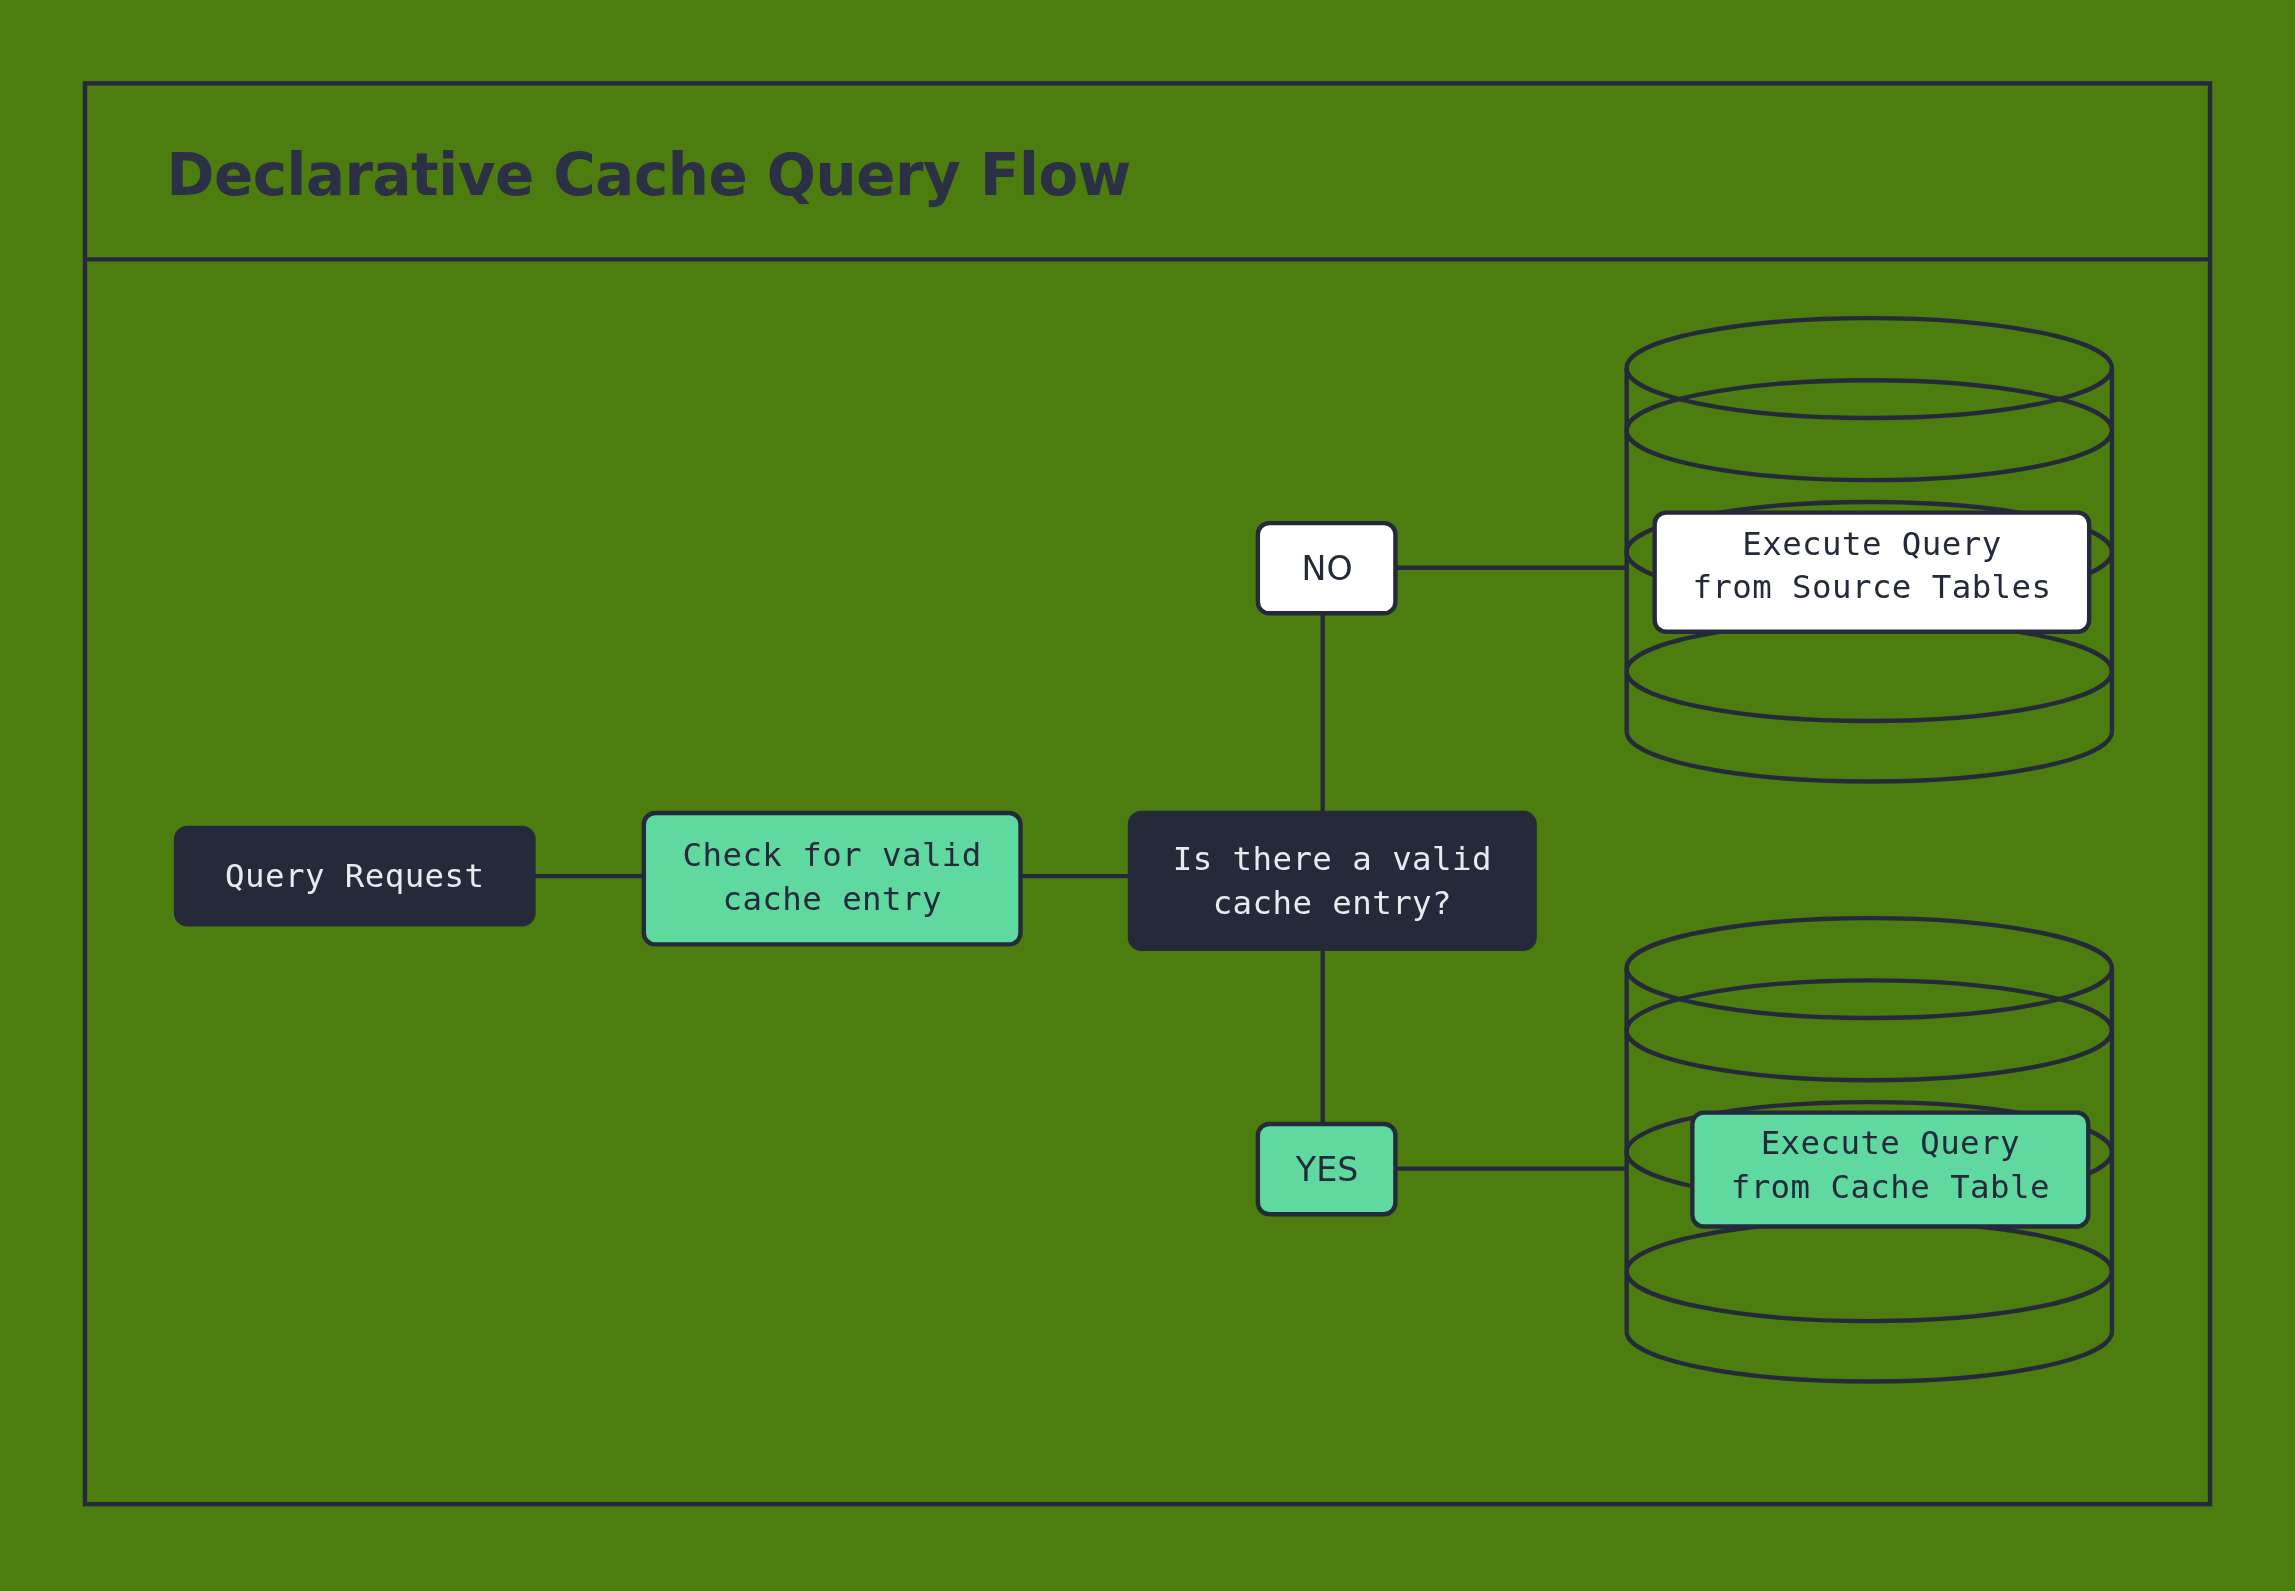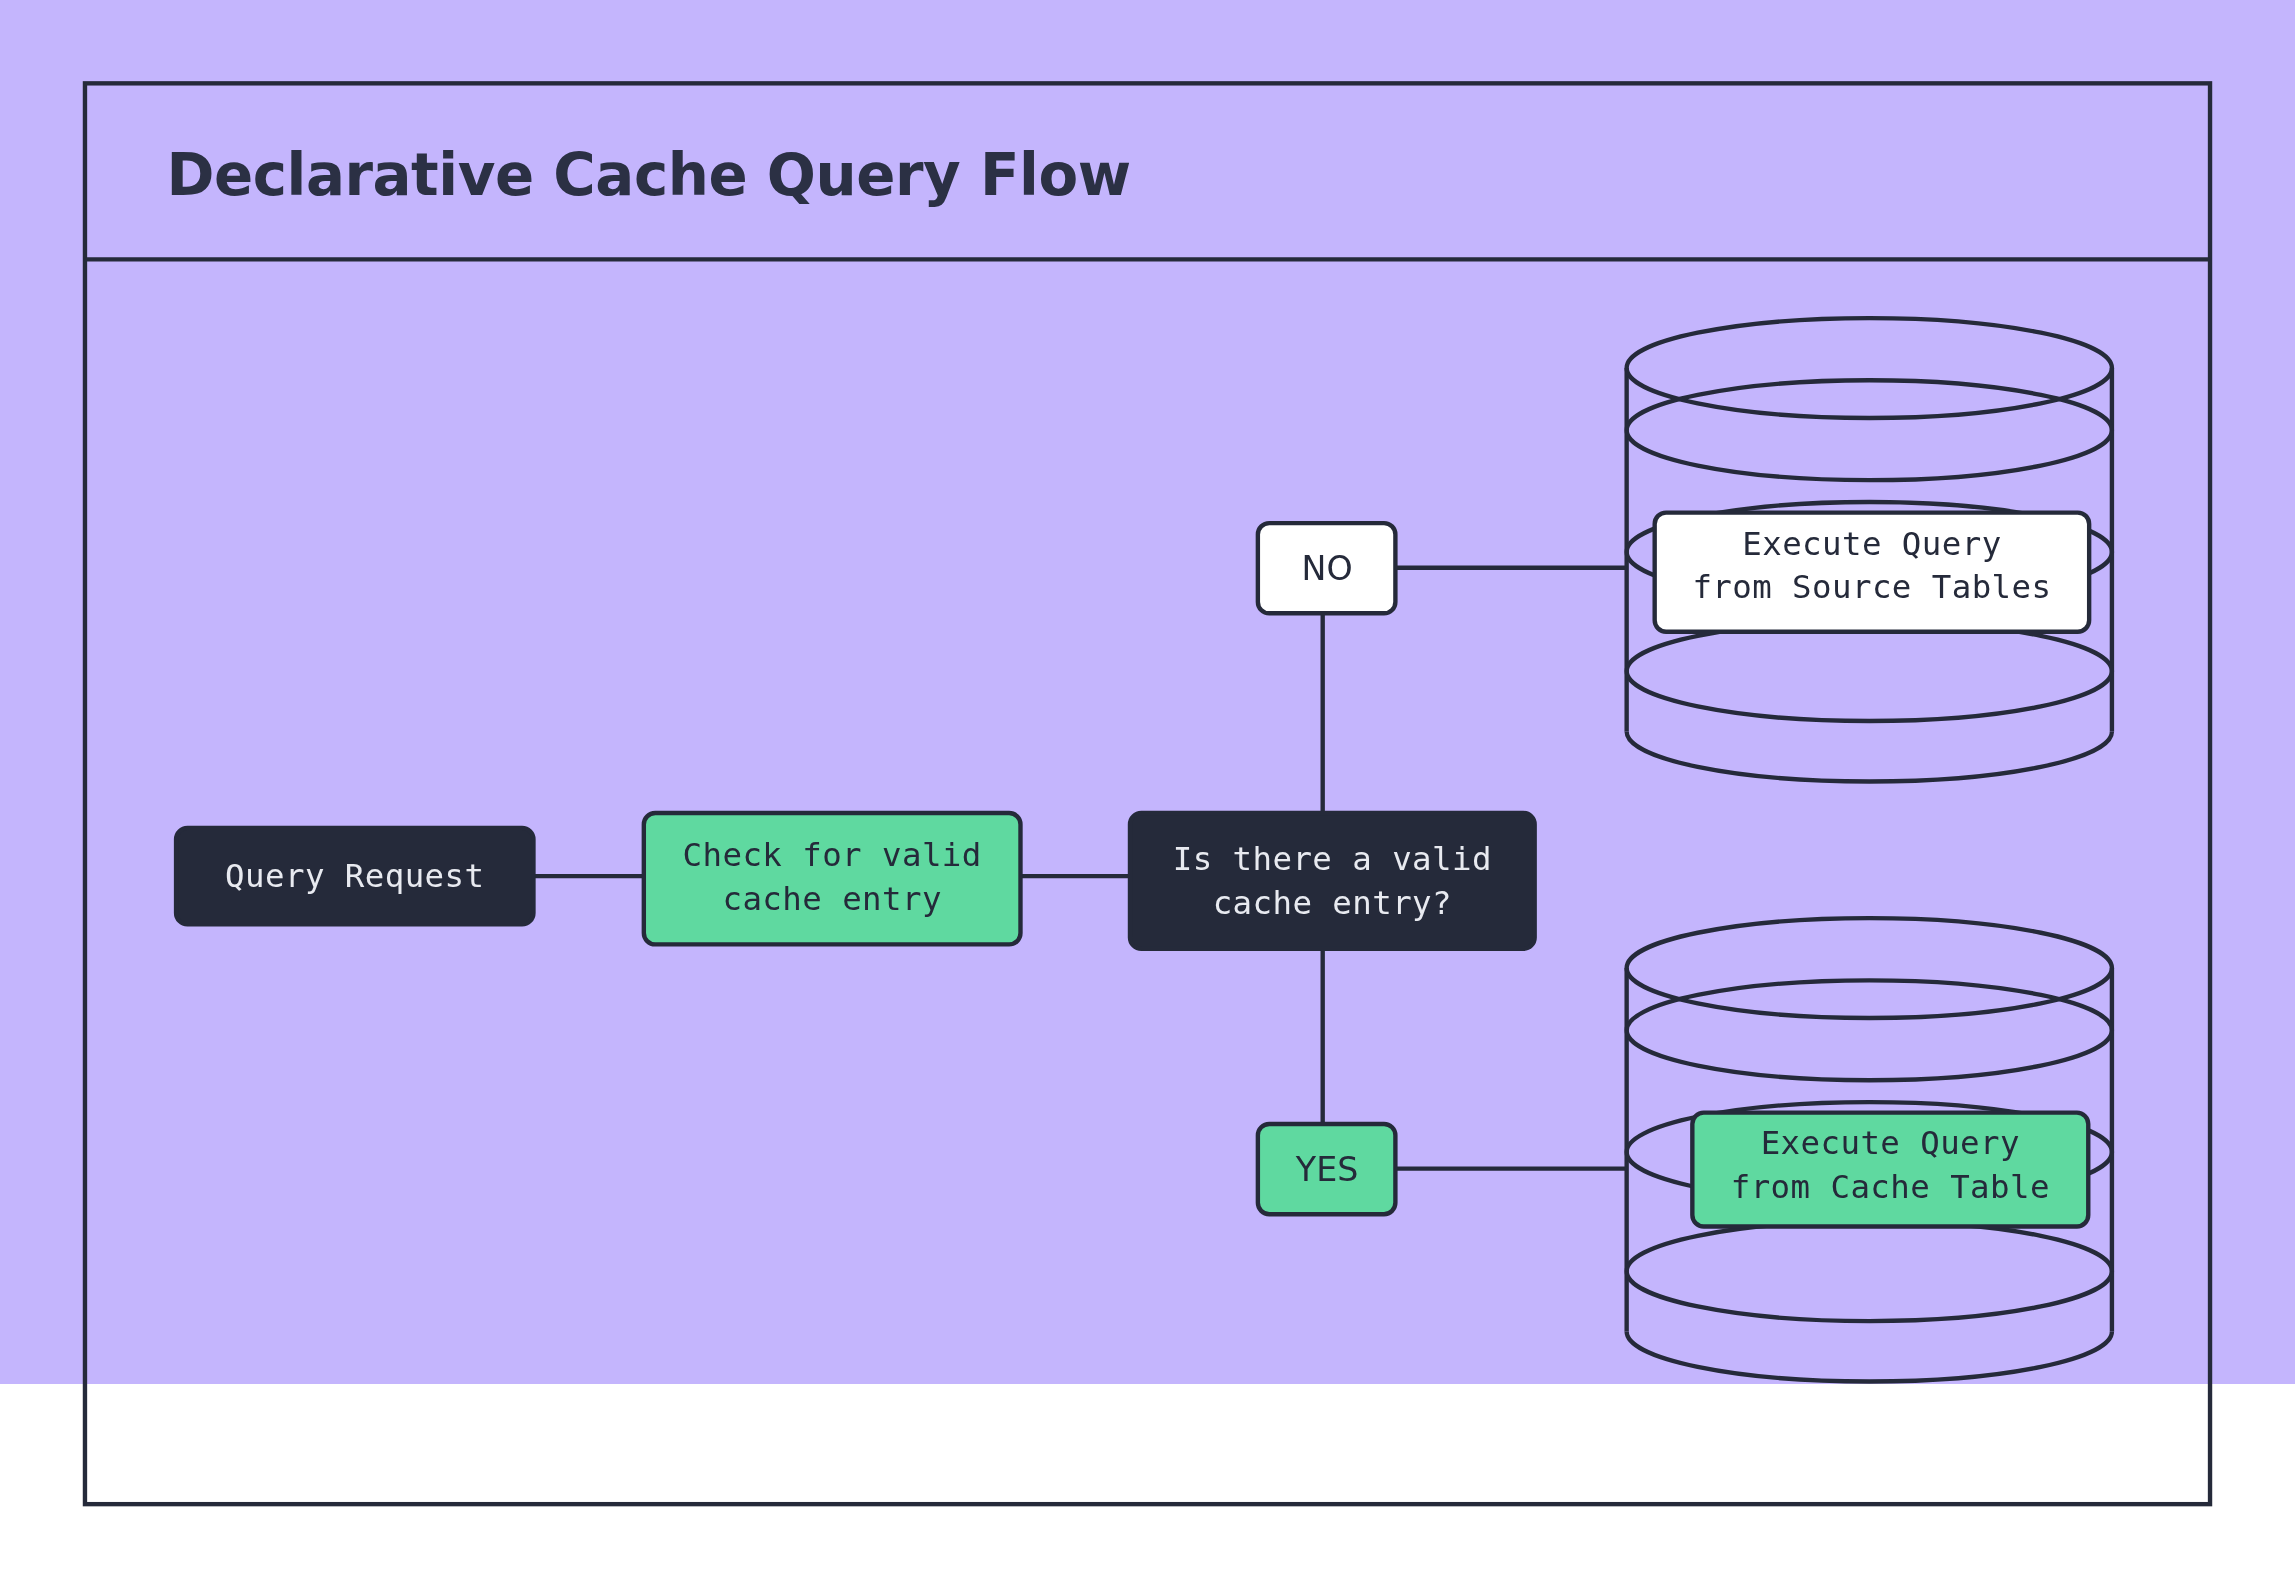--- a/index.html
+++ b/index.html
@@ -9,22 +9,22 @@
   }
   body {
     width: 2295px;
     height: 1591px;
     font-family: "Liberation Sans", sans-serif;
     overflow: hidden;
   }
   #stage {
     position: relative;
     width: 2295px;
-    height: 1384px;
-    background: #c4b5fd;
+    height: 1591px;
+    background: #4d7c0f;
     text-align: center;
   }
   svg#diagram {
     position: absolute;
     left: 0;
     top: 0;
     width: 2295px;
     height: 1591px;
     display: block;
   }

